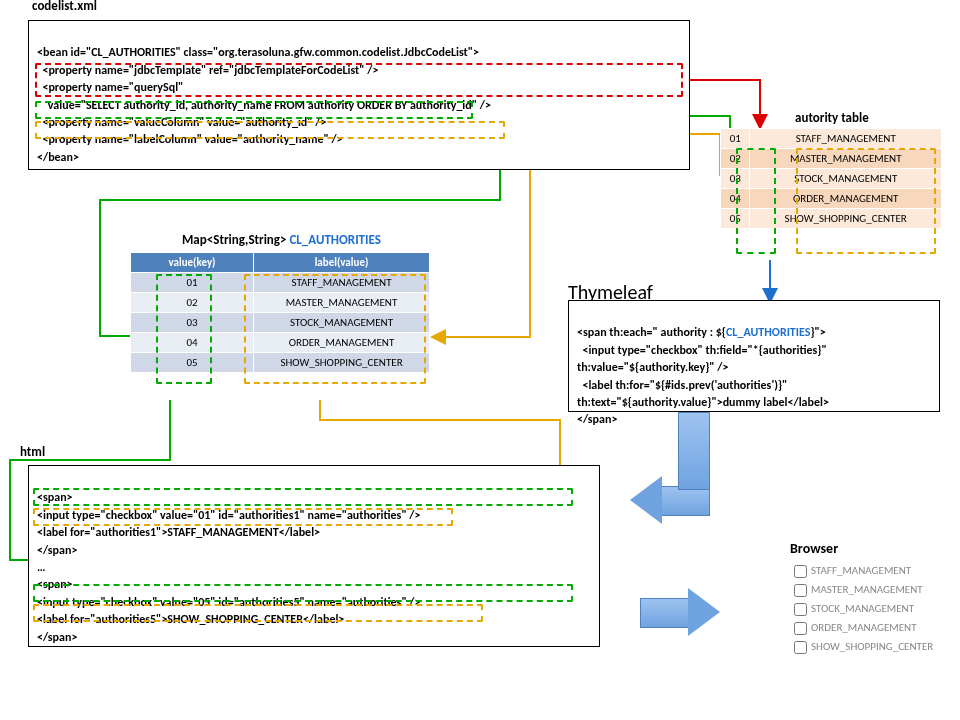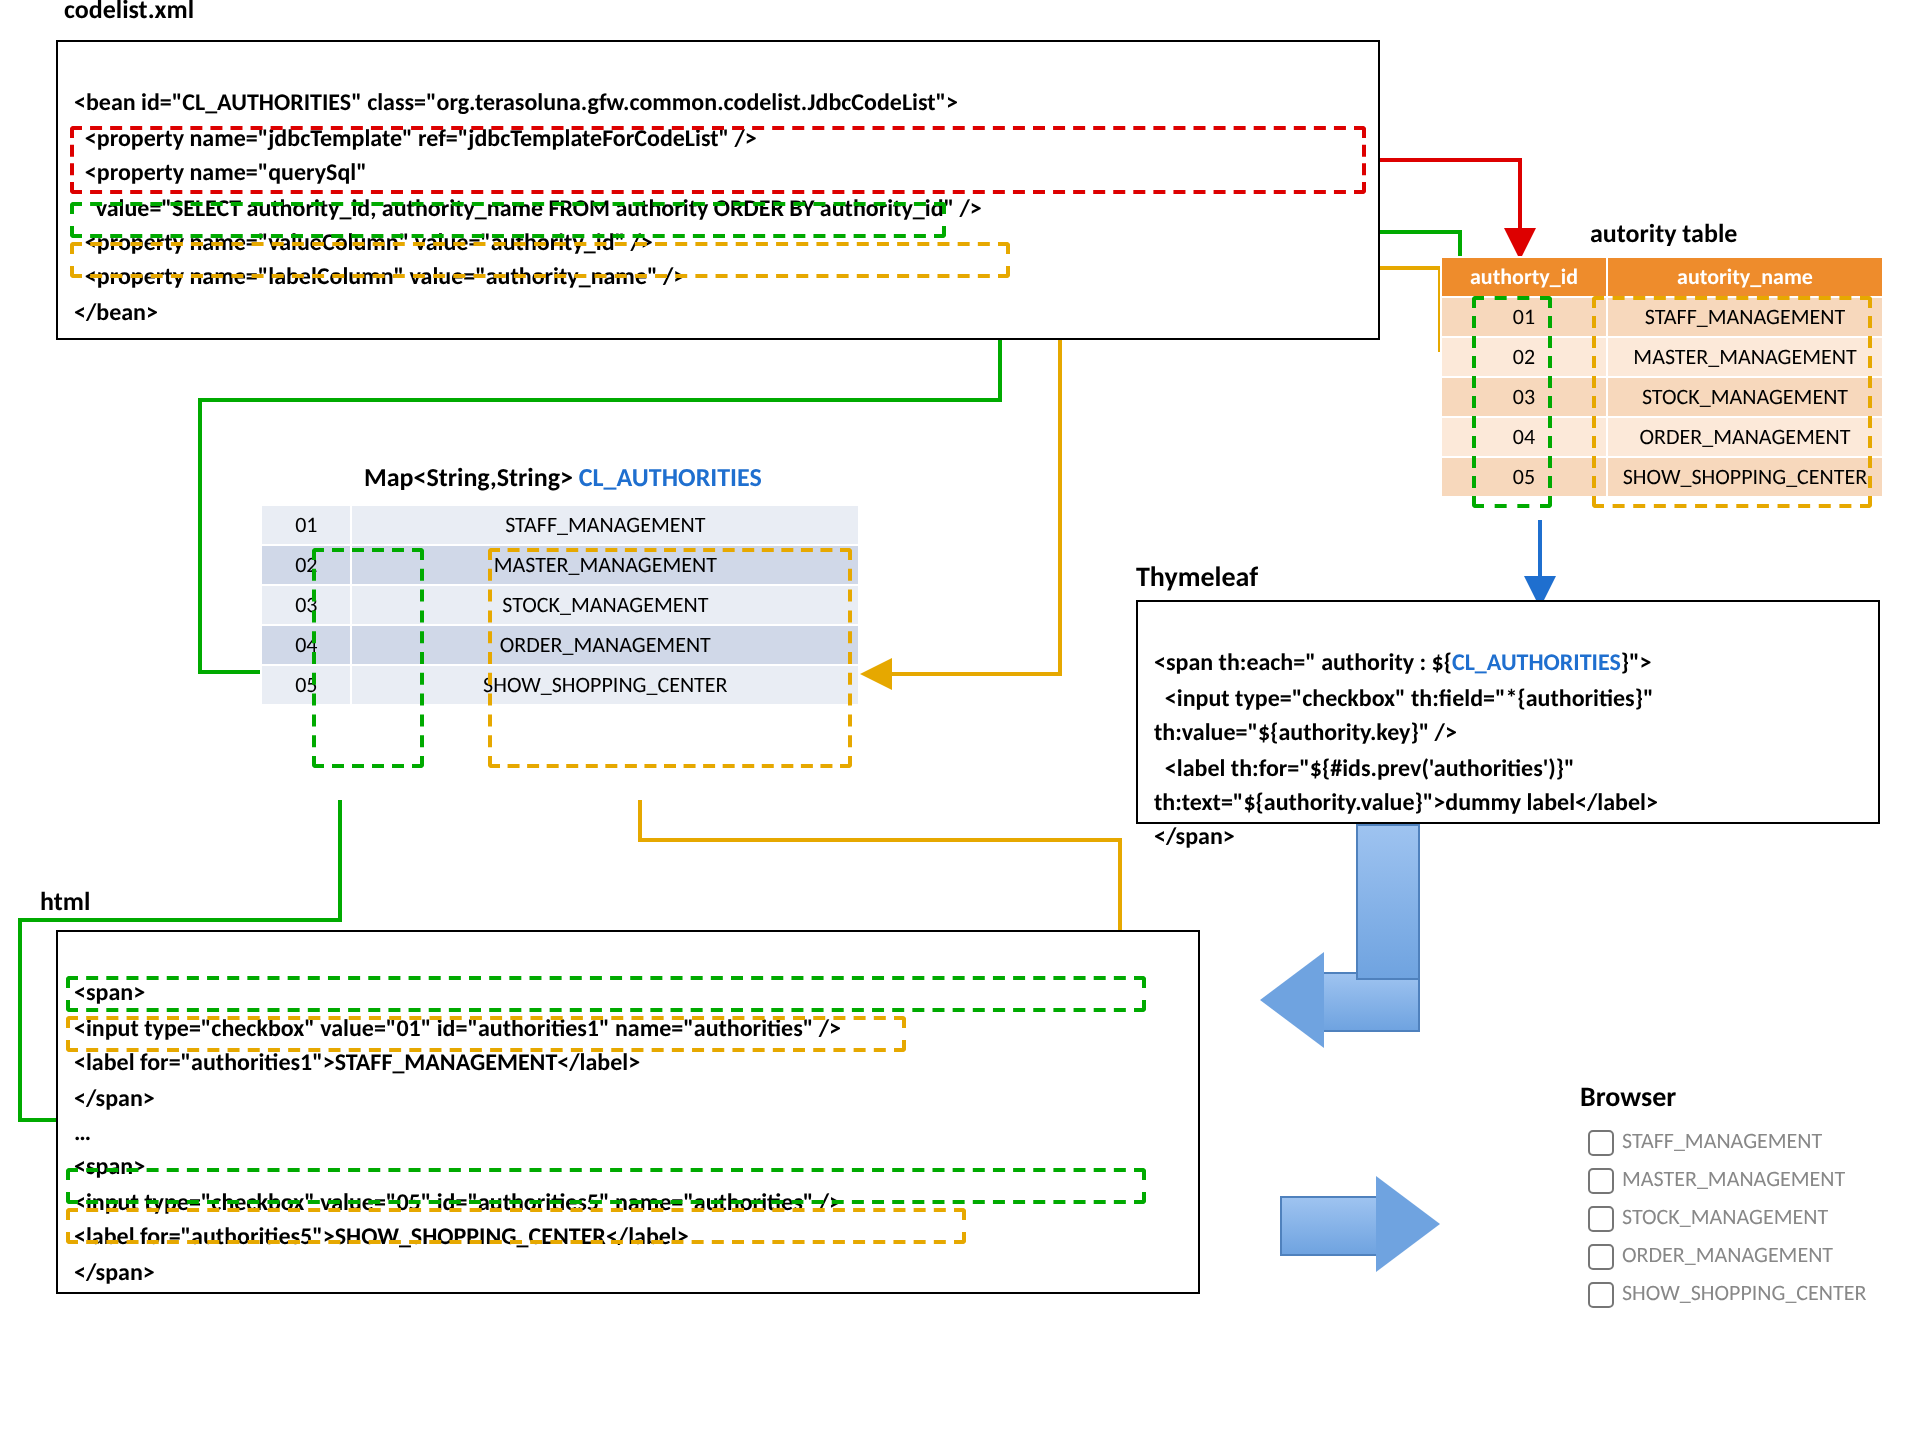--- a/index.html
+++ b/index.html
@@ -74,21 +74,21 @@
     padding: 3px 6px;
     text-align: center;
     background: #e9edf4;
   }
   .mapTable tr:nth-child(even) td { background: #d0d8e8; }
 
   .mapCaption { position: absolute; font-weight: 700; font-size: 13px; }
   .mapCaption .blue { color: #1f6fcf; }
 
   
-  .thymeTitle { position: absolute; font-weight: 700; font-size: 14px; }
+  .thymeTitle { position: absolute; font-weight: 400; font-size: 20px; }
   .thymeCode .blue { color: #1f6fcf; font-weight: 700; }
 
   
   .browserTitle { position: absolute; font-weight: 700; font-size: 14px; }
   .browserList { position: absolute; font-size: 11px; color: #888; }
   .browserList label { display: block; line-height: 1.55; font-weight: 400; }
   .browserList input { vertical-align: middle; margin-right: 4px; }
 
   
   .bigArrow {
@@ -172,24 +172,20 @@
   </div>
 
   <div class="overlay dash-red" style="left:6px; top:42px; width:648px; height:34px;"></div>
   <div class="overlay dash-green" style="left:6px; top:80px;  width:438px; height:18px;"></div>
   <div class="overlay dash-yellow" style="left:6px; top:100px;  width:470px; height:18px;"></div>
 </div>
 
 <div class="smallLabel" style="left:795px; top:110px;">autority table</div>
 <table class="authTable" style="left:720px; top:128px; width:222px;">
   <tbody>
-      <tr>
-    <th style="width:70px;">authorty_id</th>
-    <th>autority_name</th>
-  </tr>
   <tr>
         <td>01</td>
         <td>STAFF_MANAGEMENT</td>
       </tr>
   <tr>
         <td>02</td>
         <td>MASTER_MANAGEMENT</td>
       </tr>
   <tr>
         <td>03</td>
@@ -206,20 +202,24 @@
 </tbody>
   </table>
 <div class="overlay dash-green" style="left:736px; top:148px; width:40px; height:106px;"></div>
 <div class="overlay dash-yellow" style="left:796px; top:148px; width:140px; height:106px;"></div>
 
 <div class="mapCaption" style="left:150px; top:232px;padding-left:32px;">
   <span>Map&lt;String,String&gt; </span><span class="blue">CL_AUTHORITIES</span>
 </div>
 <table class="mapTable" style="left:130px; top:252px; width:300px;">
   <tbody>
+      <tr>
+    <th style="width:110px;">value(key)</th>
+    <th>label(value)</th>
+  </tr>
   <tr>
         <td>01</td>
         <td>STAFF_MANAGEMENT</td>
       </tr>
   <tr>
         <td>02</td>
         <td>MASTER_MANAGEMENT</td>
       </tr>
   <tr>
         <td>03</td>

